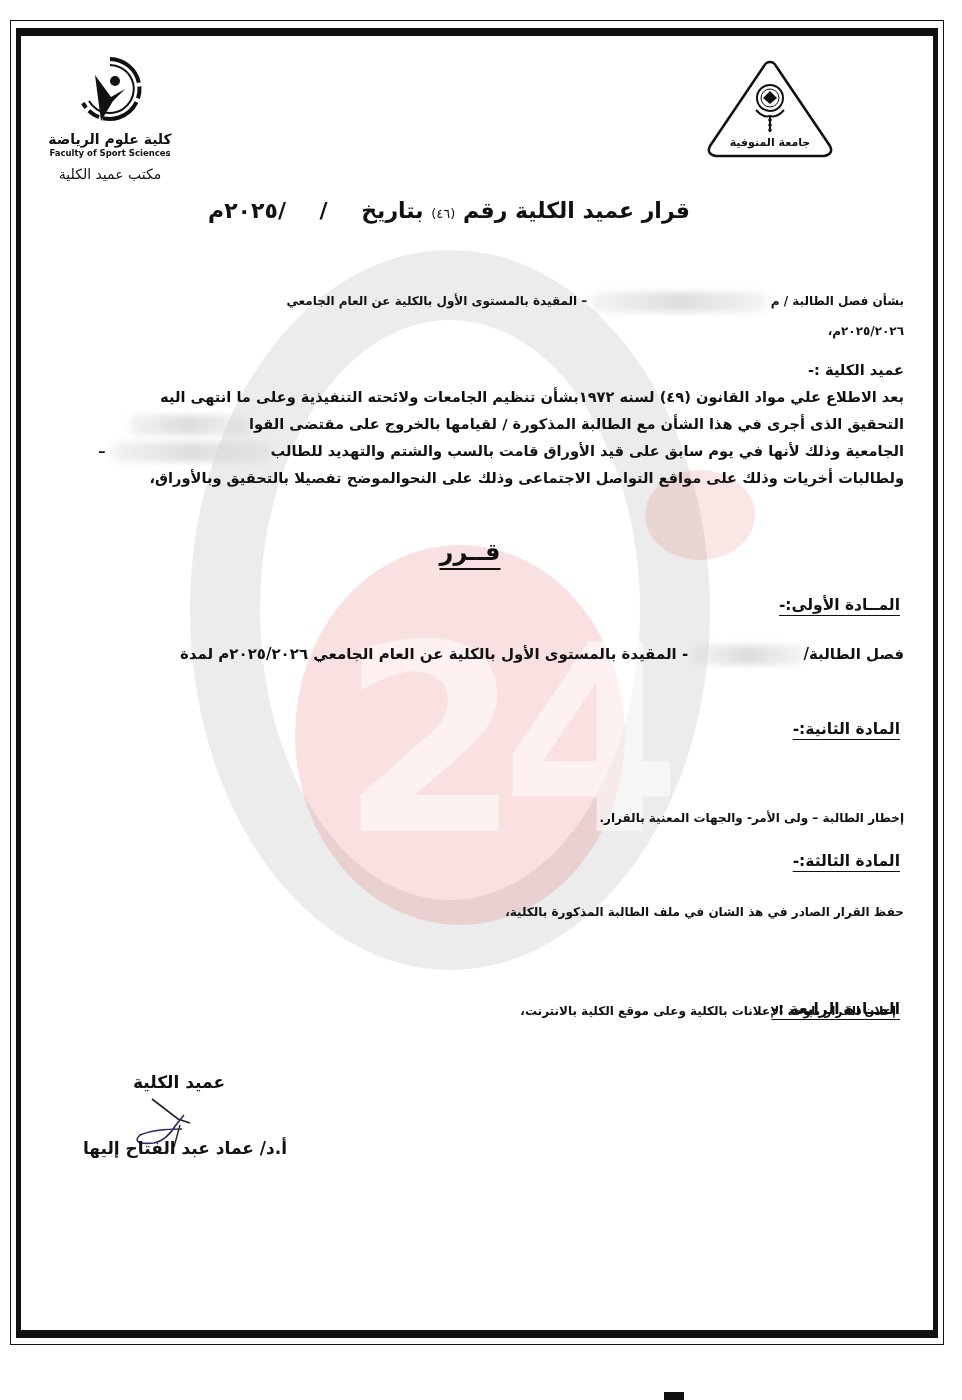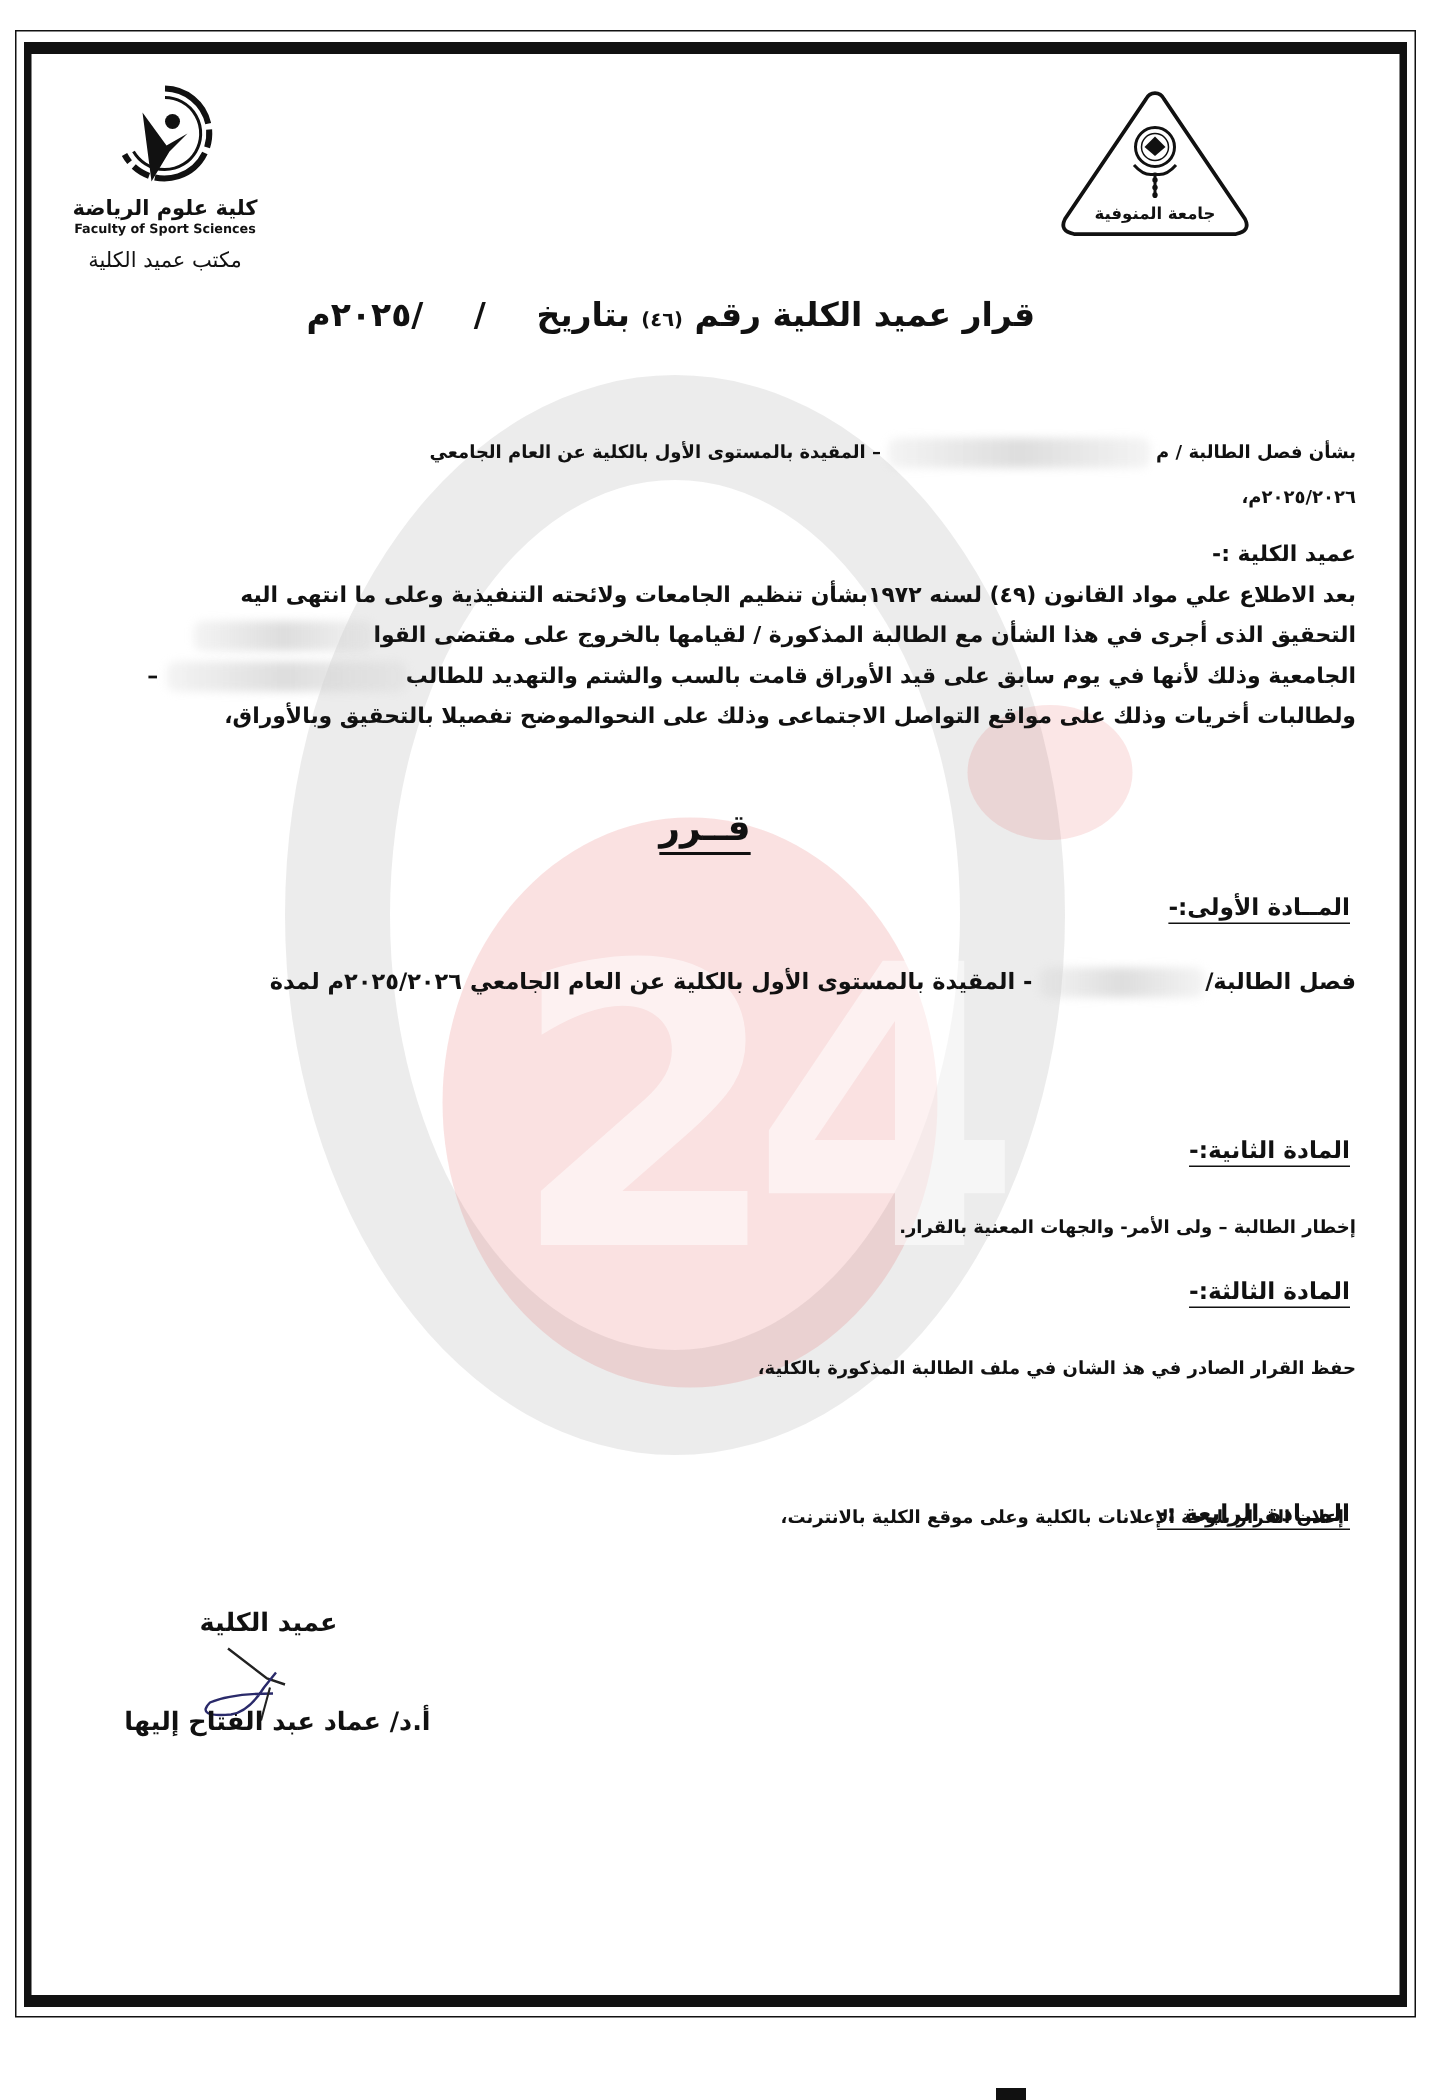--- a/index.html
+++ b/index.html
@@ -54,21 +54,21 @@
   }
   .faculty-ar { font-size: 14px; font-weight: bold; direction: rtl; margin-top: 0; }
   .faculty-en { font-size: 8.5px; font-weight: bold; margin-top: 1px; }
   .dean-office { position: absolute; left: 50px; top: 166px; width: 120px; text-align: center;
     font-size: 14px; direction: rtl; }
   .title {
     position: absolute; left: 100px; top: 198px; width: 590px; text-align: right;
     direction: rtl; font-size: 22px; font-weight: bold; white-space: nowrap;
     font-family: "DejaVu Sans", sans-serif;
   }
-  .title .num { font-size: 13px; font-weight: bold; }
+  .title .num { font-size: 13px; font-weight: normal; }
   .title .gap { display: inline-block; width: 60px; text-align: center; }
   
   .para {
     position: absolute; right: 58px; direction: rtl; text-align: right;
     font-size: 12px; font-weight: bold; line-height: 30px;
     font-family: "DejaVu Sans", sans-serif;
   }
   .redacted {
     display: inline-block; height: 20px; vertical-align: middle;
     background: linear-gradient(90deg, rgba(200,200,200,0.2), rgba(210,210,210,0.75), rgba(200,200,200,0.2));
@@ -162,21 +162,21 @@
   <div class="decree-word">قــرر</div>
 
   <div class="heading-u" style="top:596px;">المــادة الأولى:-</div>
   <div class="para" style="top:640px; font-size:15px; line-height:29px;">
     <div>
       <span>فصل الطالبة/</span><span class="redacted" style="width:110px;"></span>
       <span>- المقيدة  بالمستوى الأول بالكلية عن العام الجامعي ٢٠٢٥/٢٠٢٦م لمدة</span>
     </div>
   </div>
 
-  <div class="heading-u" style="top:758px;">المادة الثانية:-</div>
+  <div class="heading-u" style="top:720px;">المادة الثانية:-</div>
   <div class="para" style="top:803px;">إخطار الطالبة – ولى الأمر-  والجهات المعنية بالقرار.</div>
 
   <div class="heading-u" style="top:852px;">المادة الثالثة:-</div>
   <div class="para" style="top:897px;">حفظ القرار الصادر في هذ الشان  في ملف الطالبة المذكورة بالكلية،</div>
 
   <div class="heading-u" style="top:952px;margin-top:48px;">المــادة الرابعة :-</div>
   <div class="para" style="top:996px; right:66px;">إعلان القرار بلوحة الإعلانات بالكلية وعلى موقع الكلية بالانترنت،</div>
 
   <div class="sign-title">عميد الكلية</div>
   <svg class="signature" viewBox="0 0 130 60">

